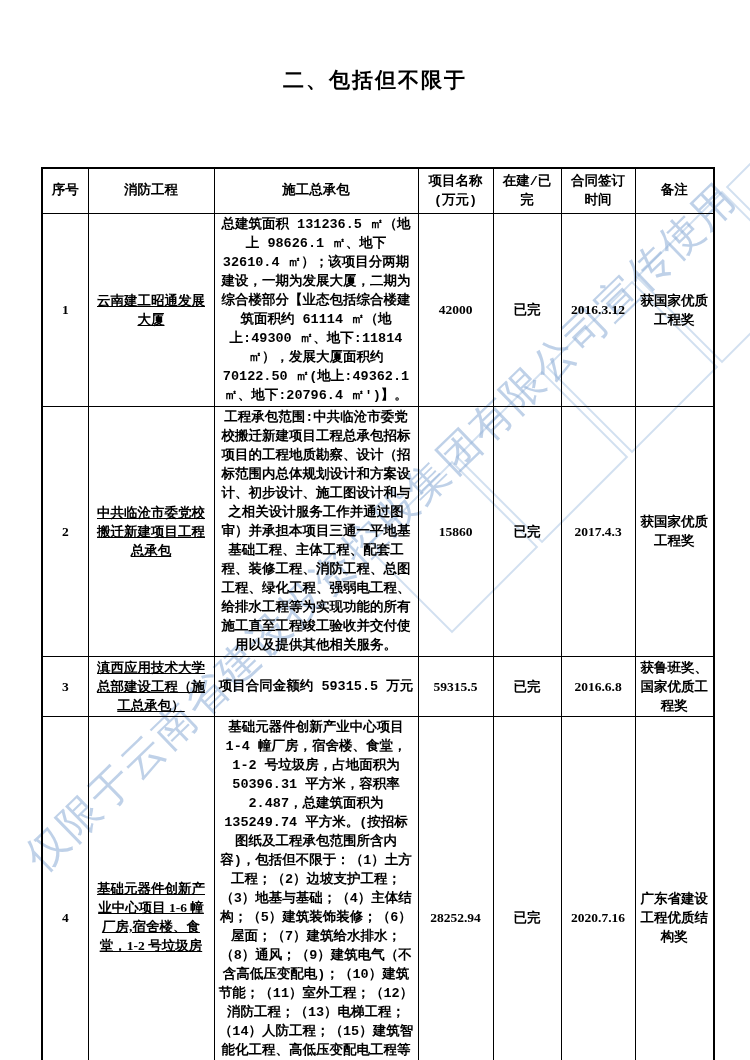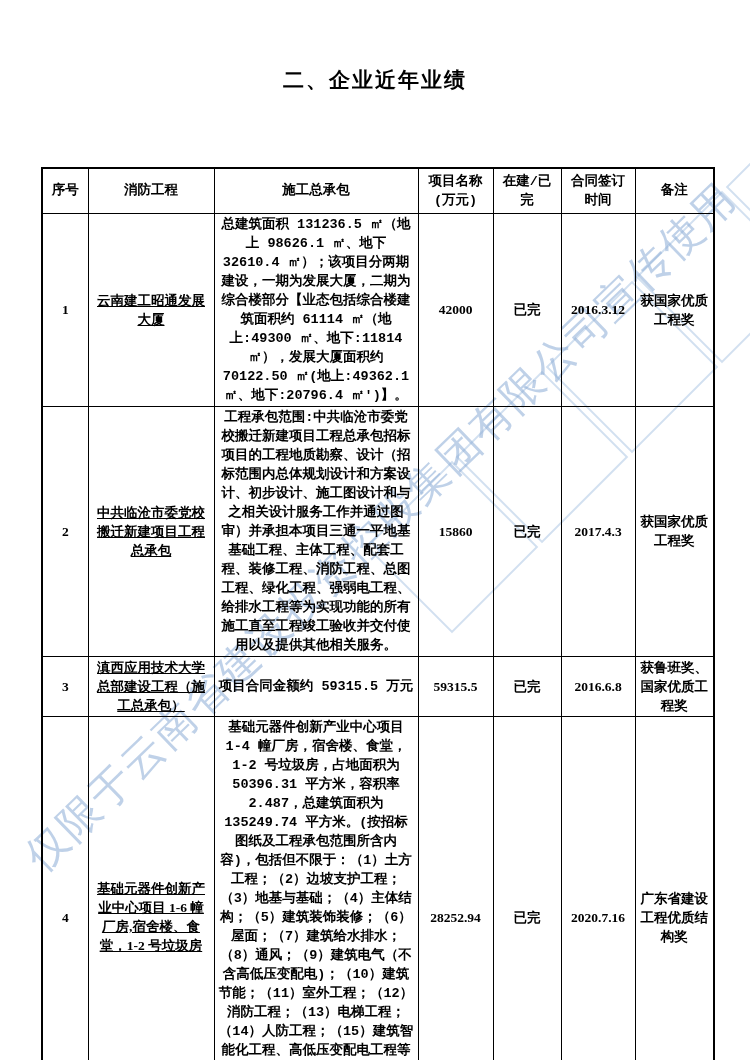--- a/index.html
+++ b/index.html
@@ -68,21 +68,21 @@
   <div class="wm-layer">
     <div class="wm-diamond" style="left:391px;top:486px;"></div>
     <div class="wm-diamond" style="left:481px;top:396px;"></div>
     <div class="wm-diamond" style="left:571px;top:306px;"></div>
     <div class="wm-diamond" style="left:661px;top:216px;"></div>
     <div class="wm-diamond" style="left:751px;top:126px;"></div>
     <div class="wm-text">仅限于云南省建设投资控股集团有限公司宣传使用</div>
   </div>
 
   <div class="content">
-    <div class="doc-title">二、企业近年业绩</div>
+    <div class="doc-title">二、包括但不限于</div>
 
     <table class="perf">
       <colgroup>
         <col style="width:46px">
         <col style="width:126px">
         <col style="width:204px">
         <col style="width:75px">
         <col style="width:68px">
         <col style="width:74px">
         <col style="width:79px">

